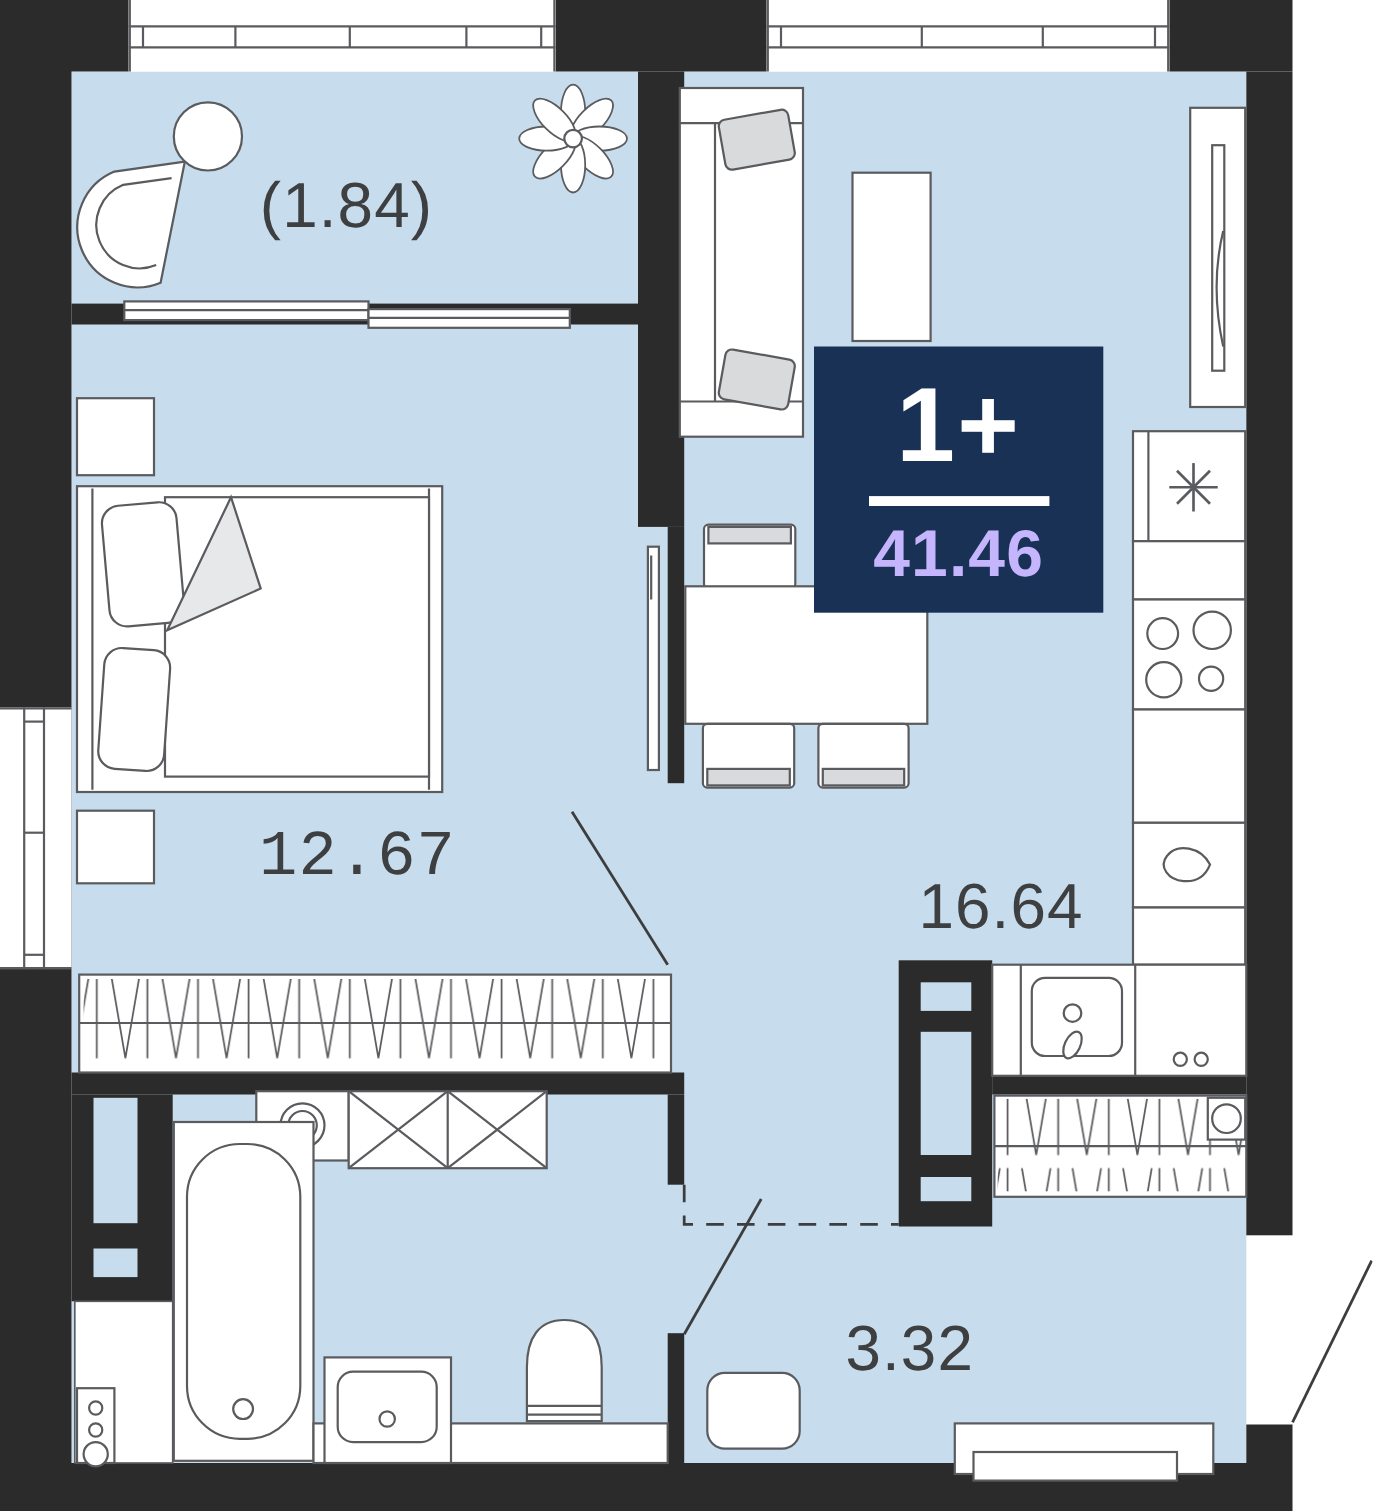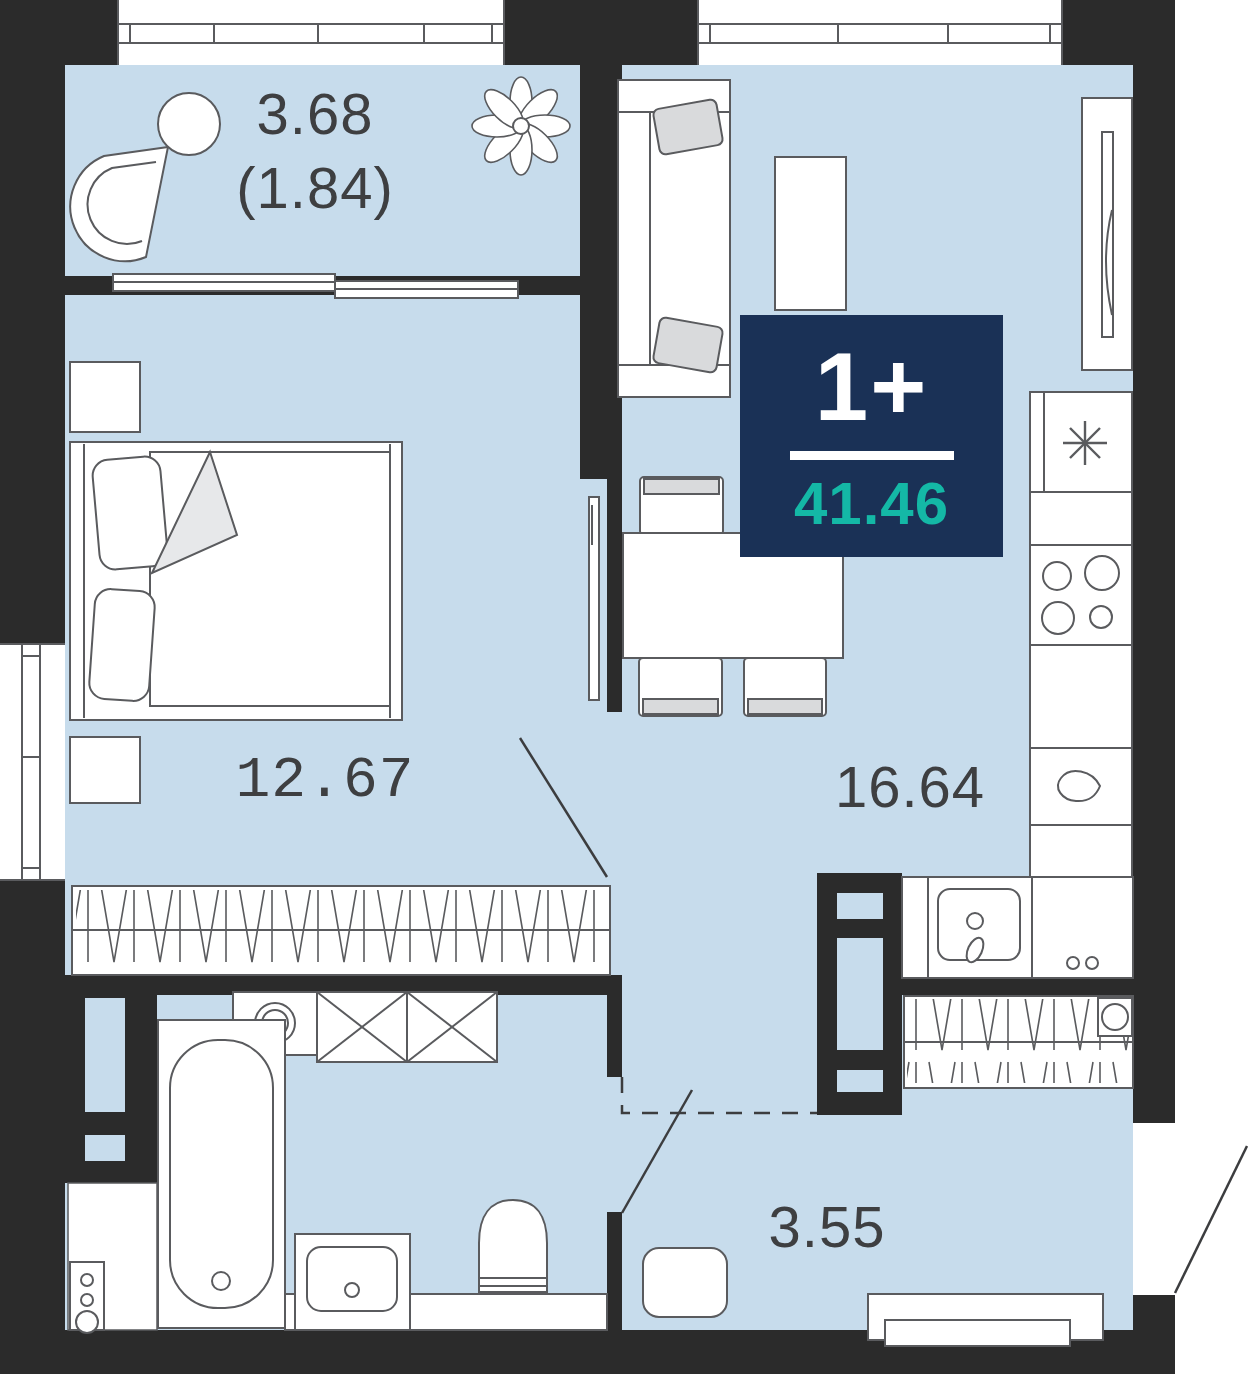--- a/index.html
+++ b/index.html
@@ -8,21 +8,21 @@
   .floor{position:absolute;background:#c7dcec;}
   .wall{position:absolute;background:#2b2b2b;}
   .overlay{position:absolute;left:0;top:0;}
   .lbl{position:absolute;transform:translate(-50%,-50%);font-size:58px;
        color:#3e3f41;letter-spacing:1px;white-space:nowrap;}
   .badge{position:absolute;left:740px;top:315px;width:263px;height:242px;
          background:#1a3156;display:flex;flex-direction:column;align-items:center;
          justify-content:center;z-index:30;}
   .badge .rooms{color:#fff;font-size:96px;font-weight:bold;line-height:1;letter-spacing:2px;}
   .badge .divider{width:164px;height:9px;background:#fff;margin:16px 0 14px 0;}
-  .badge .area{color:#14b8a6;font-size:60px;font-weight:bold;line-height:1;letter-spacing:1px;}
+  .badge .area{color:#c4b5fd;font-size:60px;font-weight:bold;line-height:1;letter-spacing:1px;}
   svg .fw{fill:#ffffff;stroke:#5a5b5e;stroke-width:2;}
   svg .fg{fill:#d9dadc;stroke:#5a5b5e;stroke-width:2;}
   svg .ln{fill:none;stroke:#5a5b5e;stroke-width:2;}
   svg .door{fill:none;stroke:#3c3d3f;stroke-width:2.5;}
 </style>
 </head>
 <body>
 
 <div class="plan">
 
@@ -262,25 +262,24 @@
       <rect class="fw" x="868" y="1294" width="235" height="46"></rect>
       <rect class="fw" x="885" y="1320" width="185" height="26"></rect>
     </g>
 
     <line class="door" x1="520" y1="738" x2="607" y2="877"></line>
     <line class="door" x1="622" y1="1213" x2="692" y2="1090"></line>
     <line class="door" x1="1175" y1="1293" x2="1247" y2="1146"></line>
     <path class="door" d="M622,1077 L622,1113 L817,1113" stroke-dasharray="16 12" stroke-width="3"></path>
   </svg>
 
-  <div class="lbl" style="left:315px;top:113px;">3.68</div>
   <div class="lbl" style="left:315px;top:187px;">(1.84)</div>
   <div class="lbl" style="left:325px;top:780px;font-family:Liberation Mono, monospace;">12.67</div>
-  <div class="lbl" style="left:910px;top:786px;">16.64</div>
-  <div class="lbl" style="left:827px;top:1226px;">3.55</div>
+  <div class="lbl" style="left:910px;top:824px;">16.64</div>
+  <div class="lbl" style="left:827px;top:1226px;">3.32</div>
 
   <div class="badge">
     <div class="rooms">1+</div>
     <div class="divider"></div>
     <div class="area">41.46</div>
   </div>
 
 </div>
 
 </body></html>

